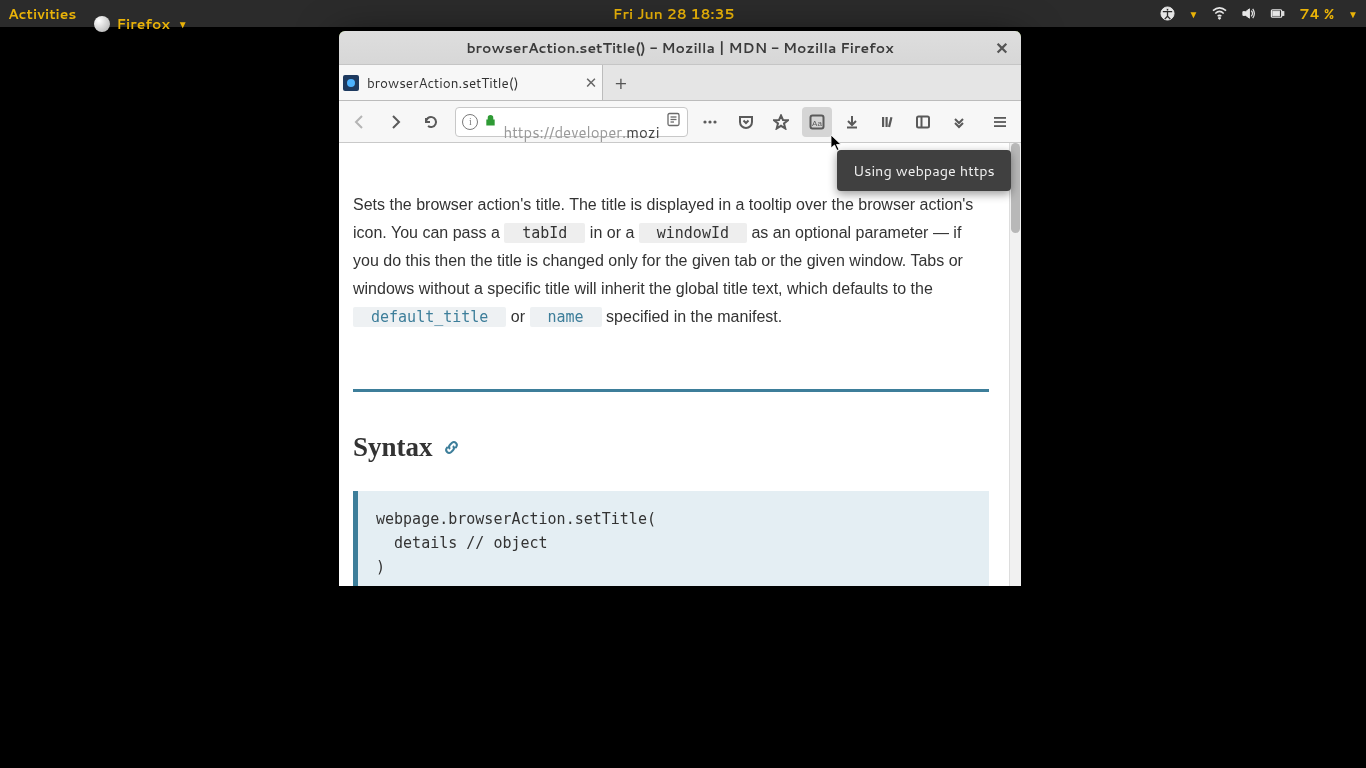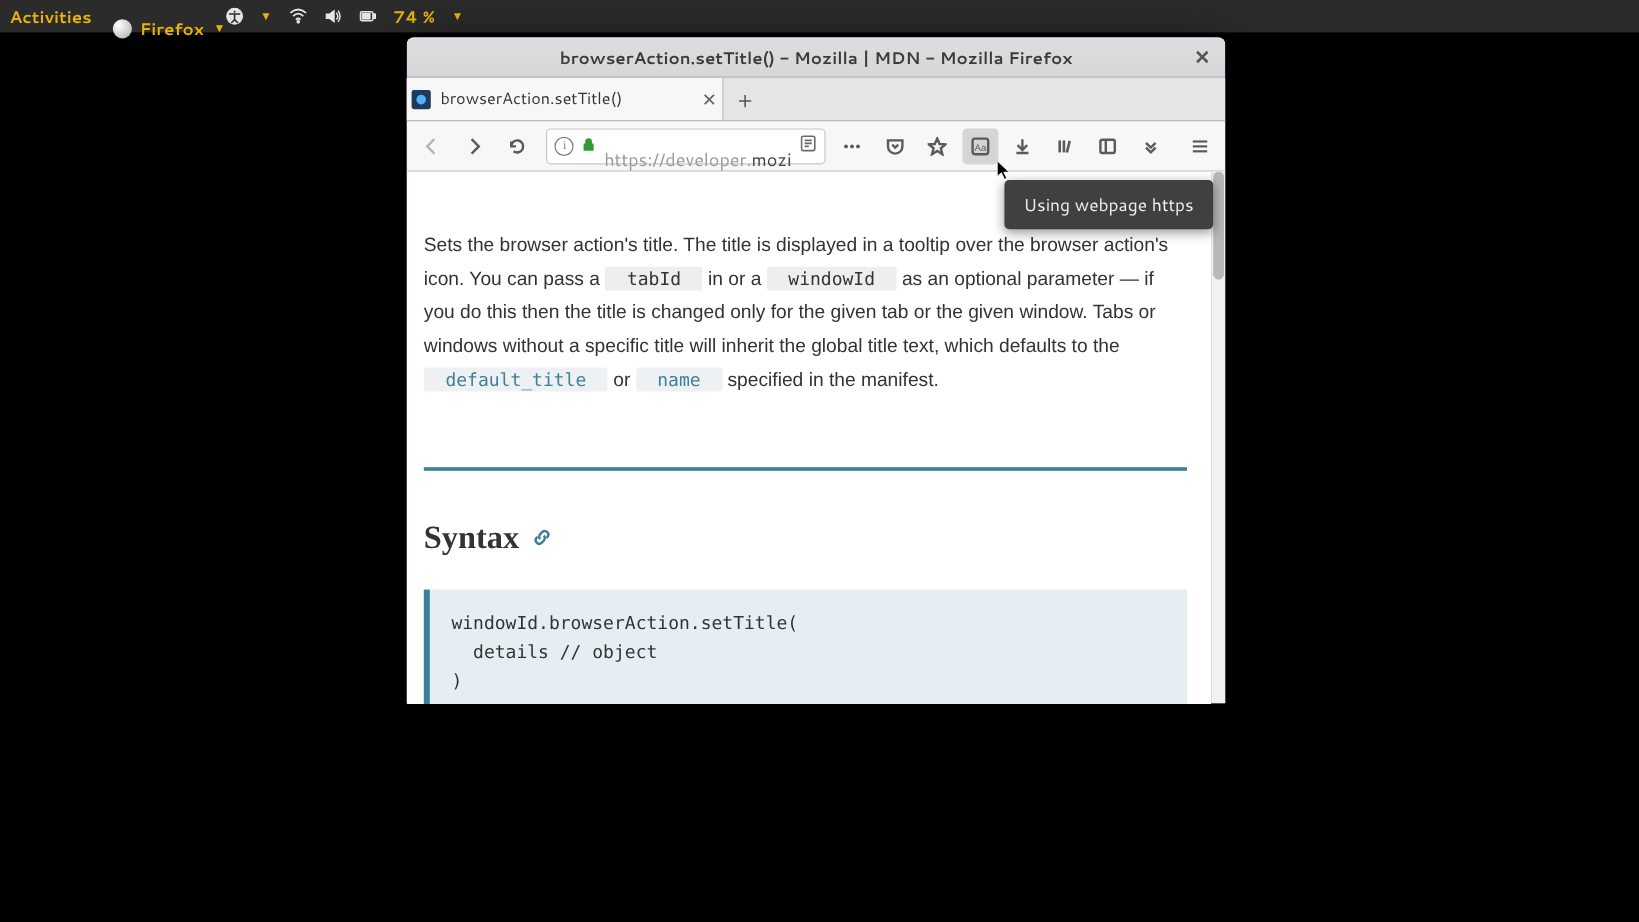--- a/index.html
+++ b/index.html
@@ -35,21 +35,21 @@
 .tb-icon { width: 15px; height: 15px; display:inline-flex; align-items:center; justify-content:center; }
 .tb-icon svg { width: 15px; height: 15px; fill: #e6e6e6; stroke:#e6e6e6; }
 
 
 .firefox {
   position: absolute;
   left: 339px;
   top: 31px;
   width: 682px;
   height: 555px;
-  background: #8b5cf6;
+  background: #4d7c0f;
   border-radius: 6px 6px 0 0;
   box-shadow: 0 8px 40px rgba(0,0,0,0.6);
   display: flex;
   flex-direction: column;
   overflow: visible;
 }
 
 
 .fx-titlebar {
   height: 34px;
@@ -242,20 +242,21 @@
 
 <div class="topbar">
   <div class="left">
     <div>Activities</div>
     <div class="app-menu">
       <span class="fx-icon"></span>
       <span>Firefox</span>
       <span class="dd">▼</span>
     </div>
   </div>
+  <div class="center">Fri Jun 28  18:35</div>
   <div class="right">
     <span class="tb-icon">
       <svg viewBox="0 0 16 16">
           <circle cx="8" cy="8" r="7" fill="#e6e6e6"></circle>
           <circle cx="8" cy="4" r="1.4" fill="#2b2b2b"></circle>
           <path d="M3 6 L13 6 M8 6 L8 11 M8 11 L5 14 M8 11 L11 14" stroke="#2b2b2b" stroke-width="1.4" fill="none"></path>
         </svg>
     </span>
     <span style="font-size:10px">▼</span>
     <span class="tb-icon">
@@ -405,21 +406,21 @@
 
       <h2 class="syntax-h">
         <span>Syntax</span>
         <span class="perma-icon">
           <svg viewBox="0 0 17 17">
               <path d="M7 10 a3 3 0 0 1 0-4.2 l2-2 a3 3 0 0 1 4.2 4.2 l-1 1 M10 7 a3 3 0 0 1 0 4.2 l-2 2 a3 3 0 0 1 -4.2 -4.2 l1 -1"></path>
             </svg>
         </span>
       </h2>
 
-      <pre class="codeblock">windowId.browserAction.setTitle(
+      <pre class="codeblock">webpage.browserAction.setTitle(
   details // object
 )</pre>
     </div>
     <div class="scrollbar-track">
       <div class="scrollbar-thumb"></div>
     </div>
   </div>
 
   <div class="tooltip">Using webpage https</div>
   <div class="cursor">

